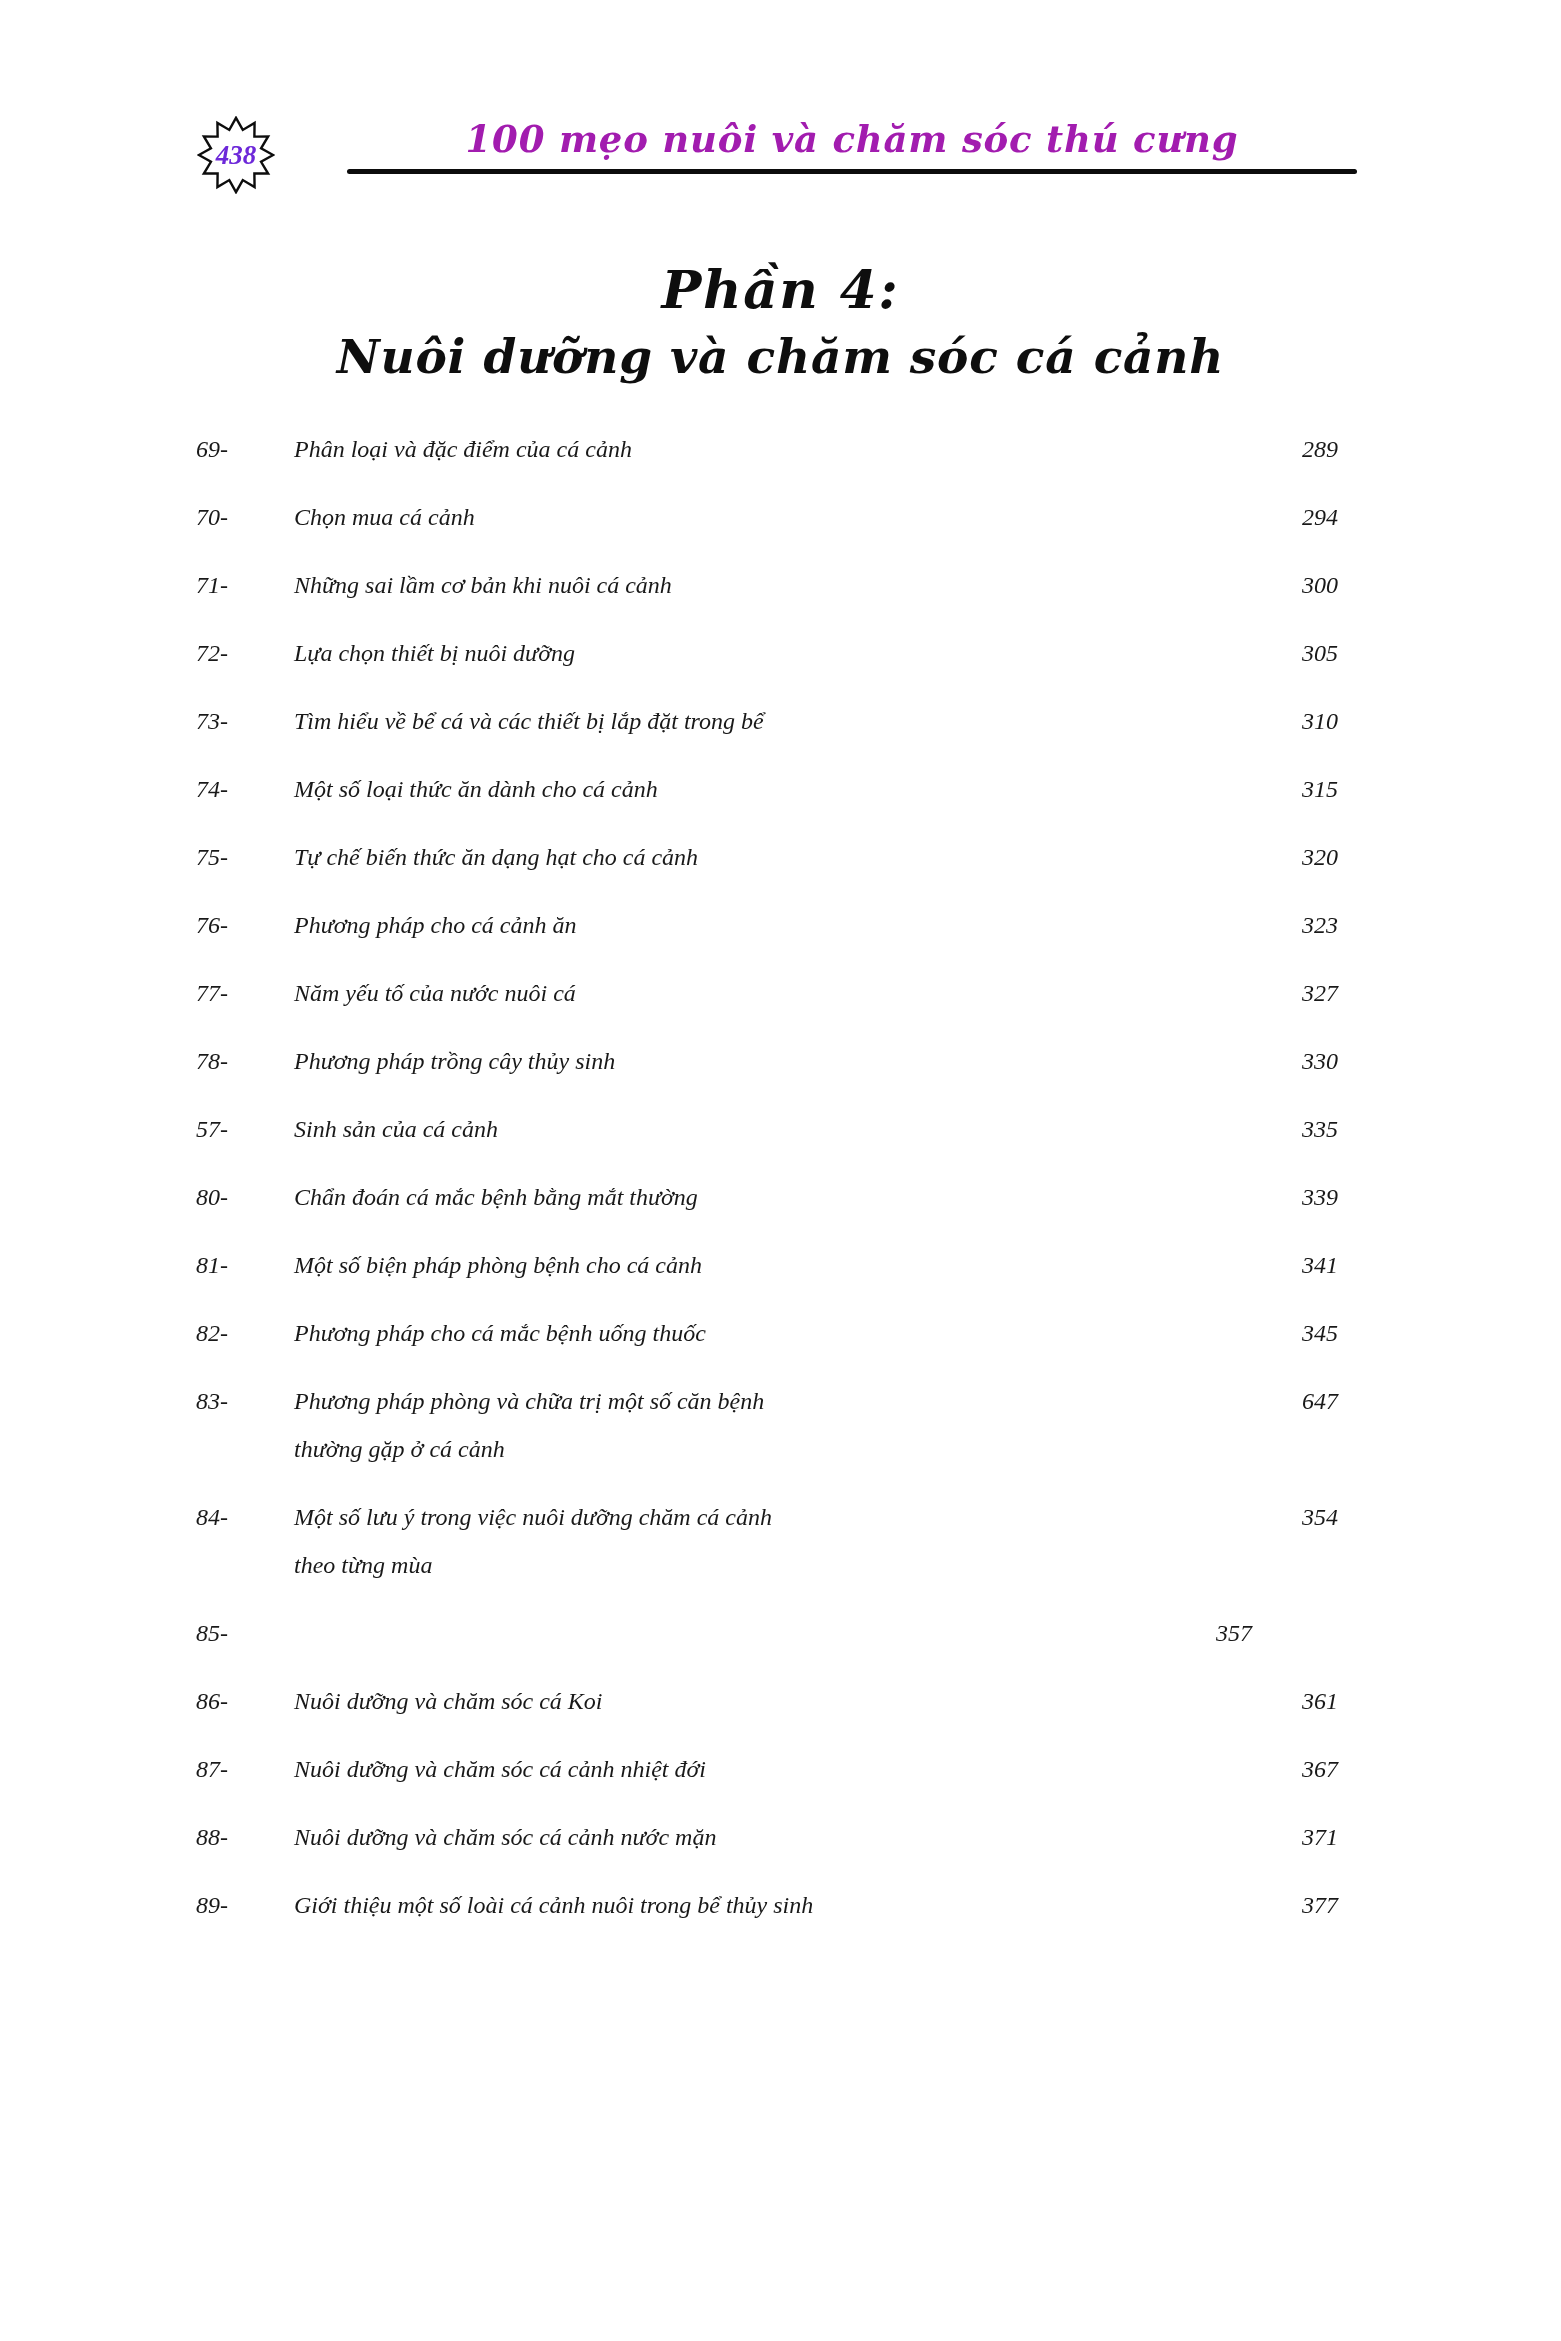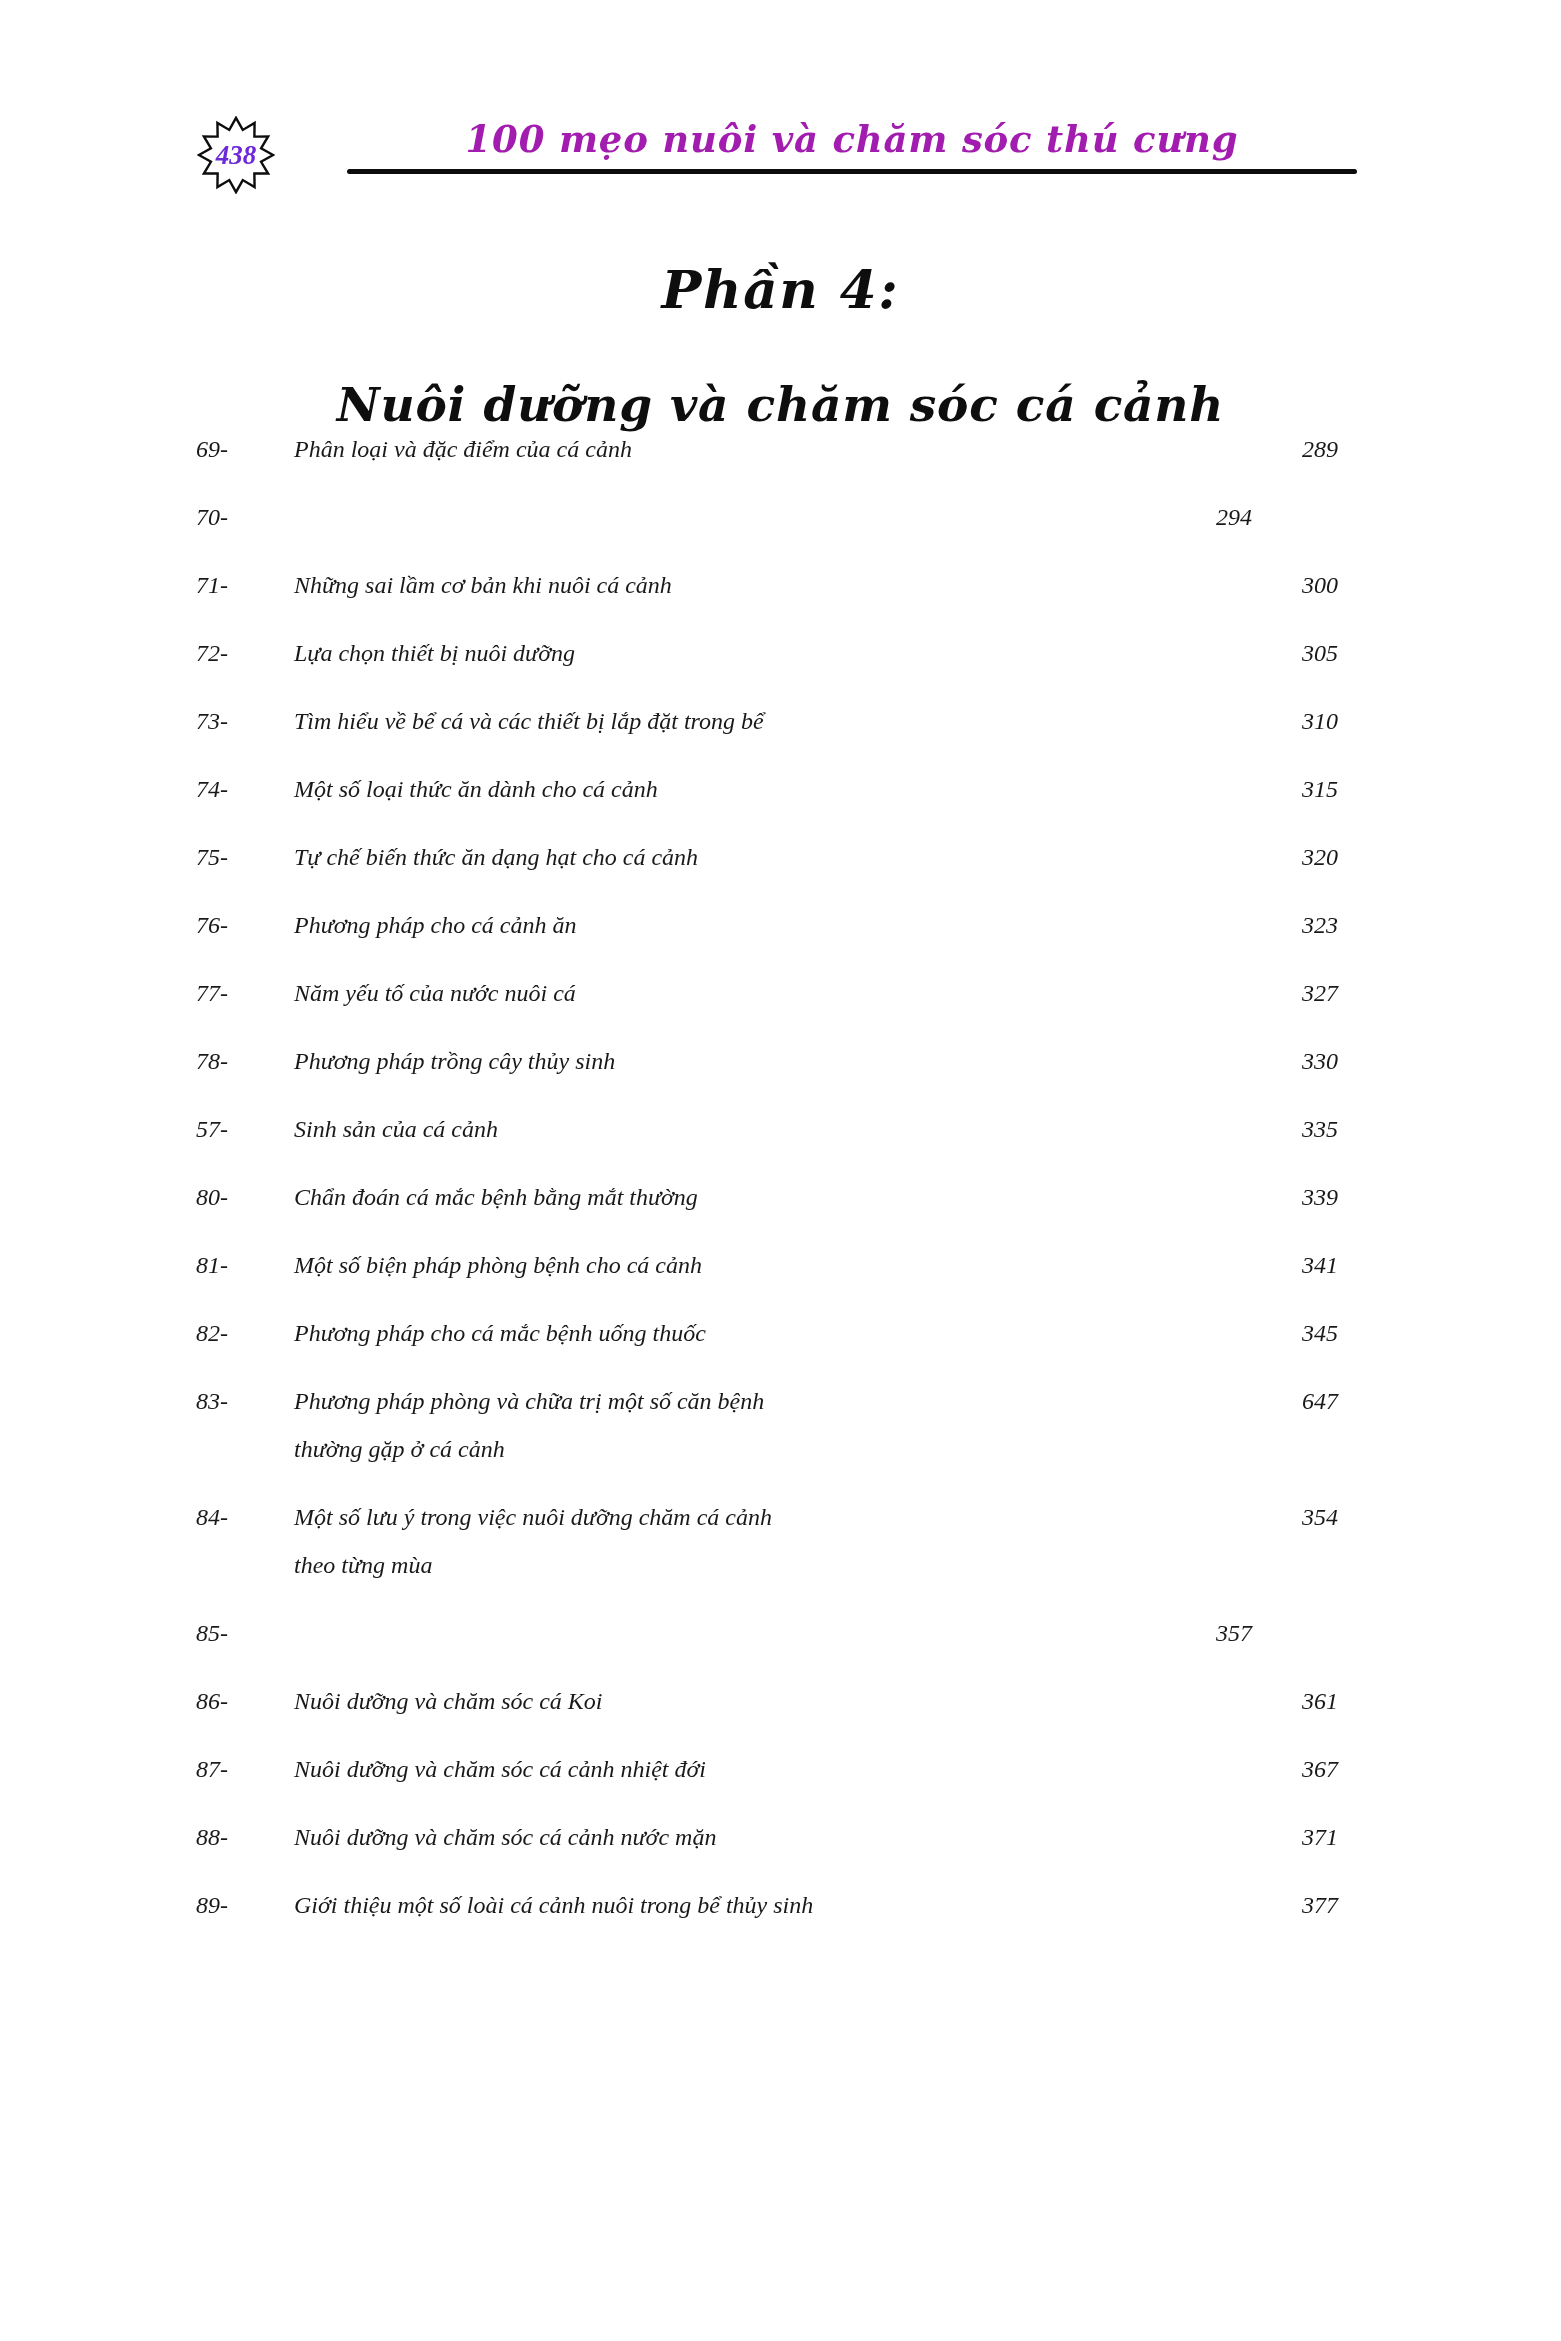--- a/index.html
+++ b/index.html
@@ -77,21 +77,20 @@
     top: 329px;
     left: 0;
     width: 100%;
     text-align: center;
     font-family: "DejaVu Serif", "Liberation Serif", serif;
     font-style: italic;
     font-weight: bold;
     font-size: 47px;
     letter-spacing: 0.8px;
     color: #0e0e0e;
-    margin-top: 48px;
   }
 
   
   .toc {
     position: absolute;
     left: 196px;
     top: 425px;
     width: 1142px;
   }
   .toc-row {
@@ -129,20 +128,23 @@
   <div class="toc">
       <div class="toc-row">
         <div class="toc-num">69-</div>
         <div class="toc-title">
           <div>Phân loại và đặc điểm của cá cảnh</div>
         </div>
         <div class="toc-page">289</div>
       </div>
       <div class="toc-row">
         <div class="toc-num">70-</div>
+        <div class="toc-title">
+          <div>Chọn mua cá cảnh</div>
+        </div>
         <div class="toc-page">294</div>
       </div>
       <div class="toc-row">
         <div class="toc-num">71-</div>
         <div class="toc-title">
           <div>Những sai lầm cơ bản khi nuôi cá cảnh</div>
         </div>
         <div class="toc-page">300</div>
       </div>
       <div class="toc-row">

